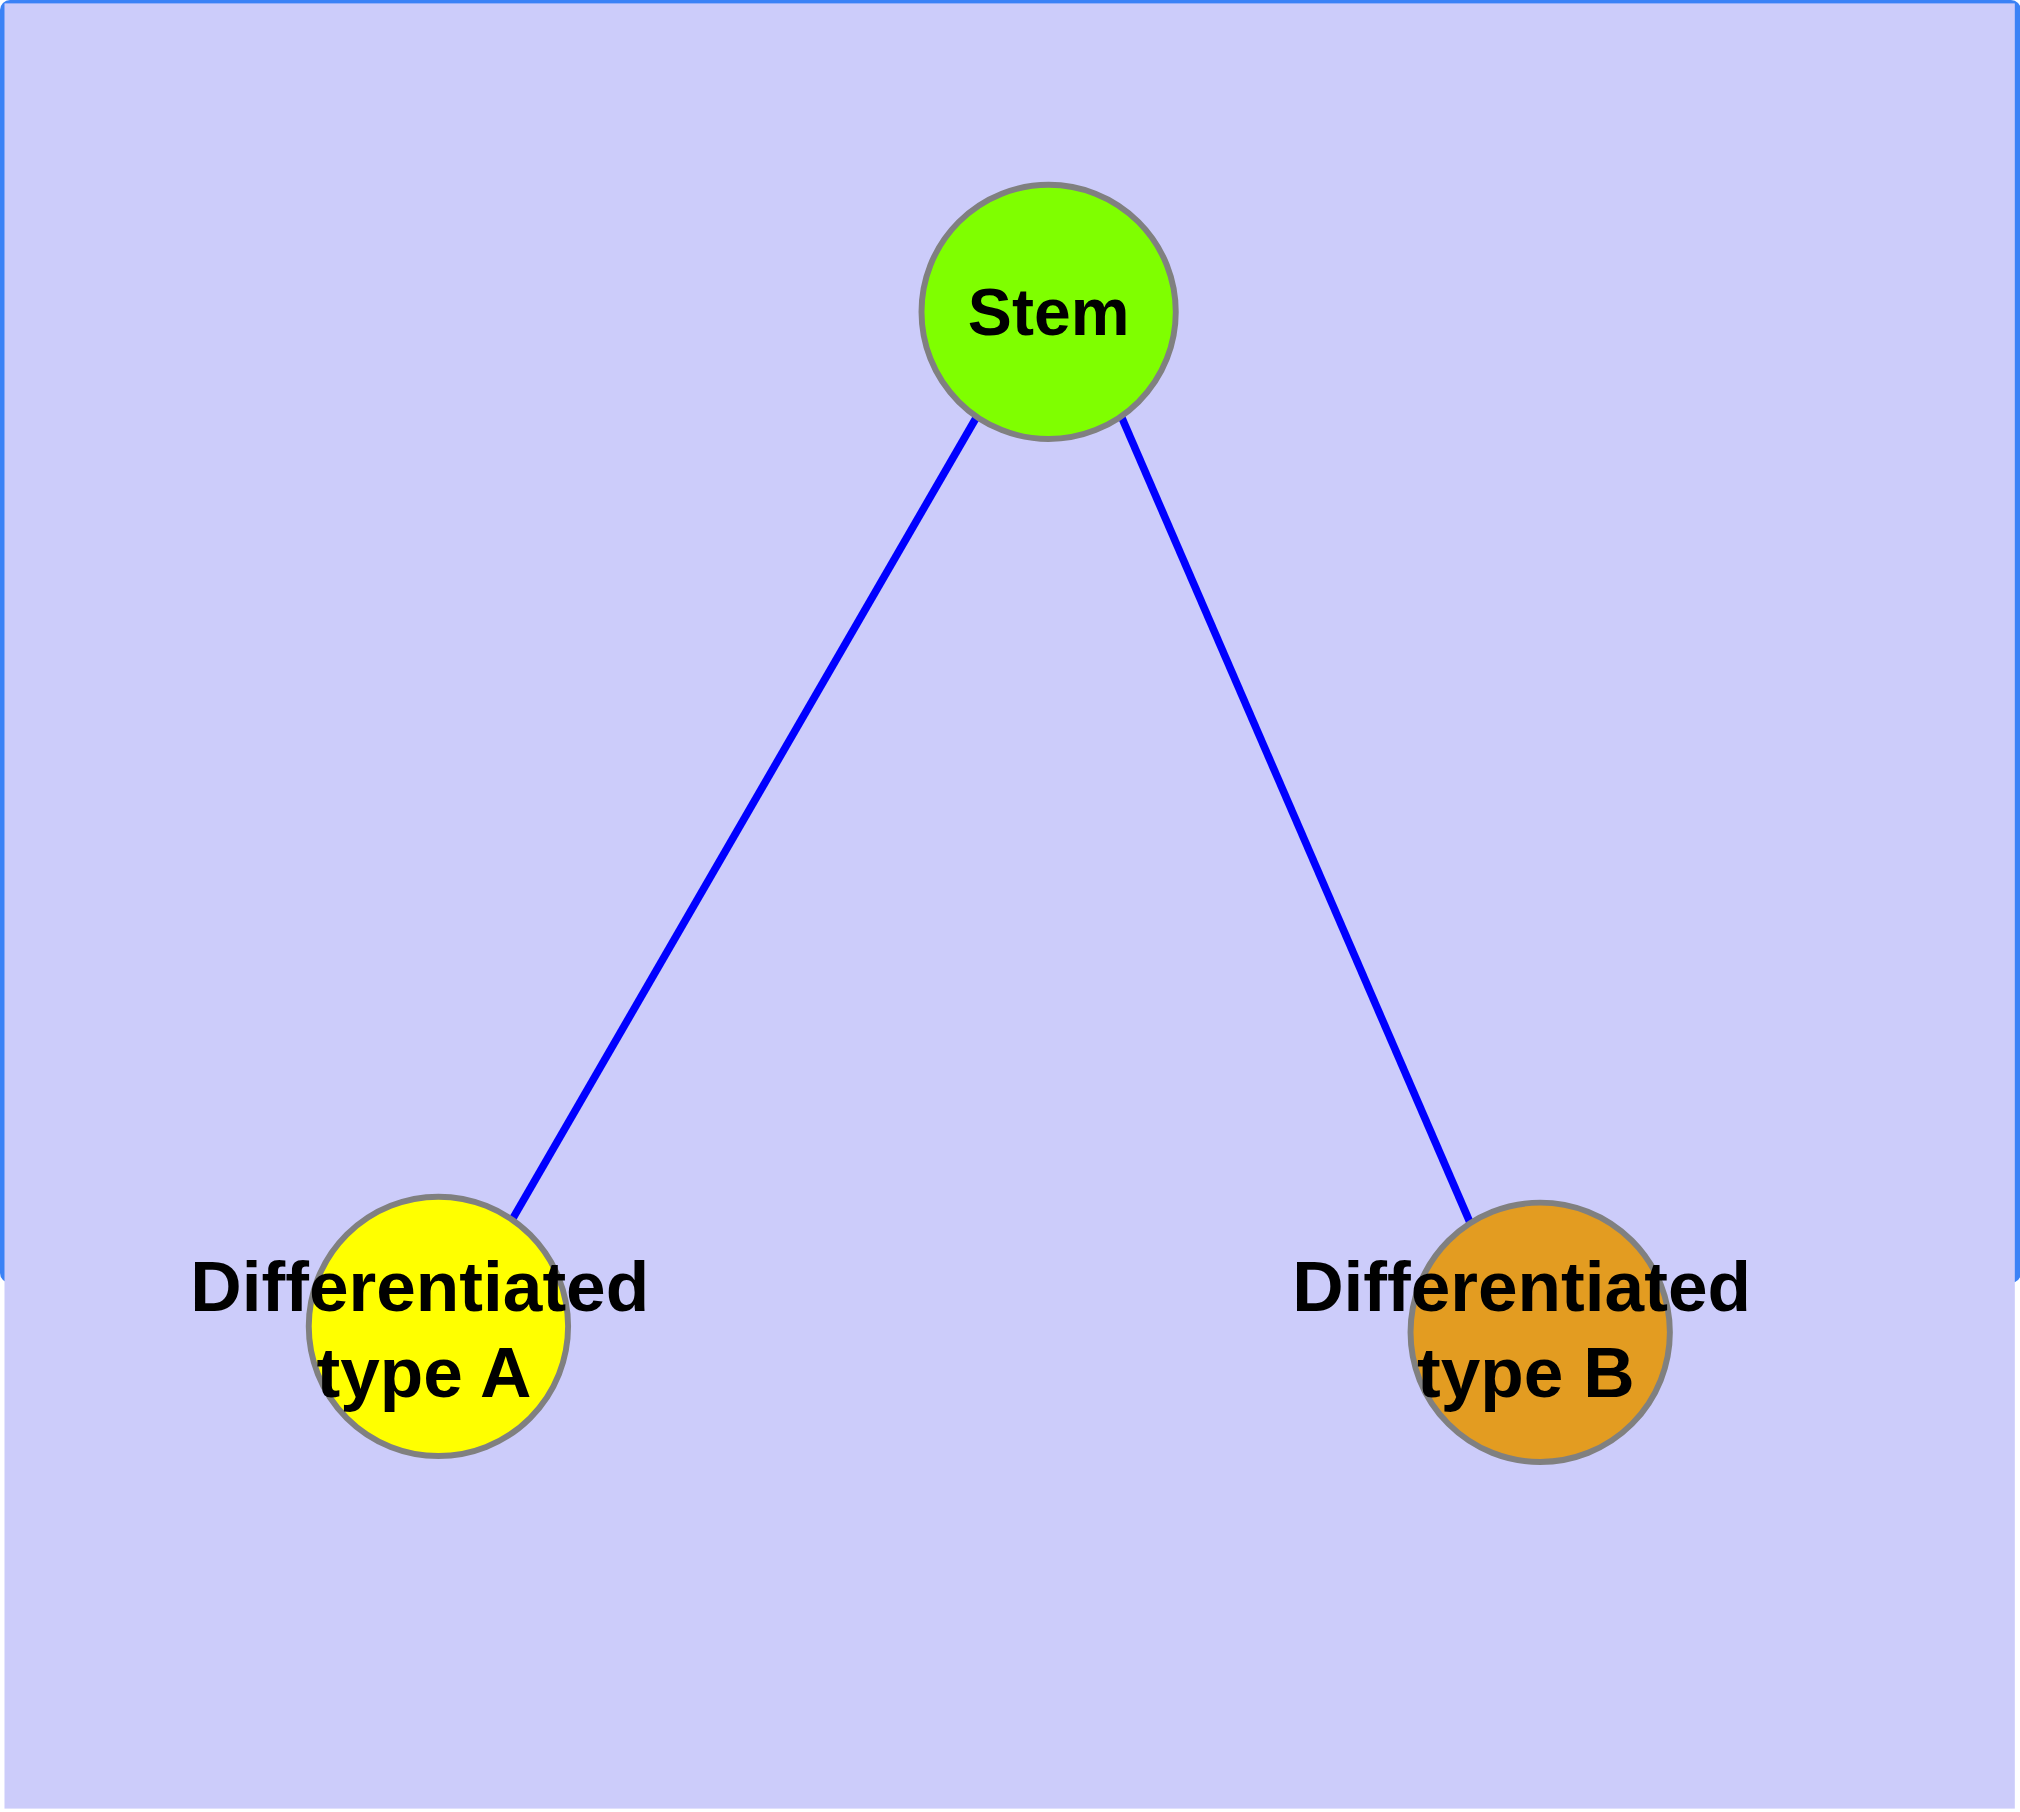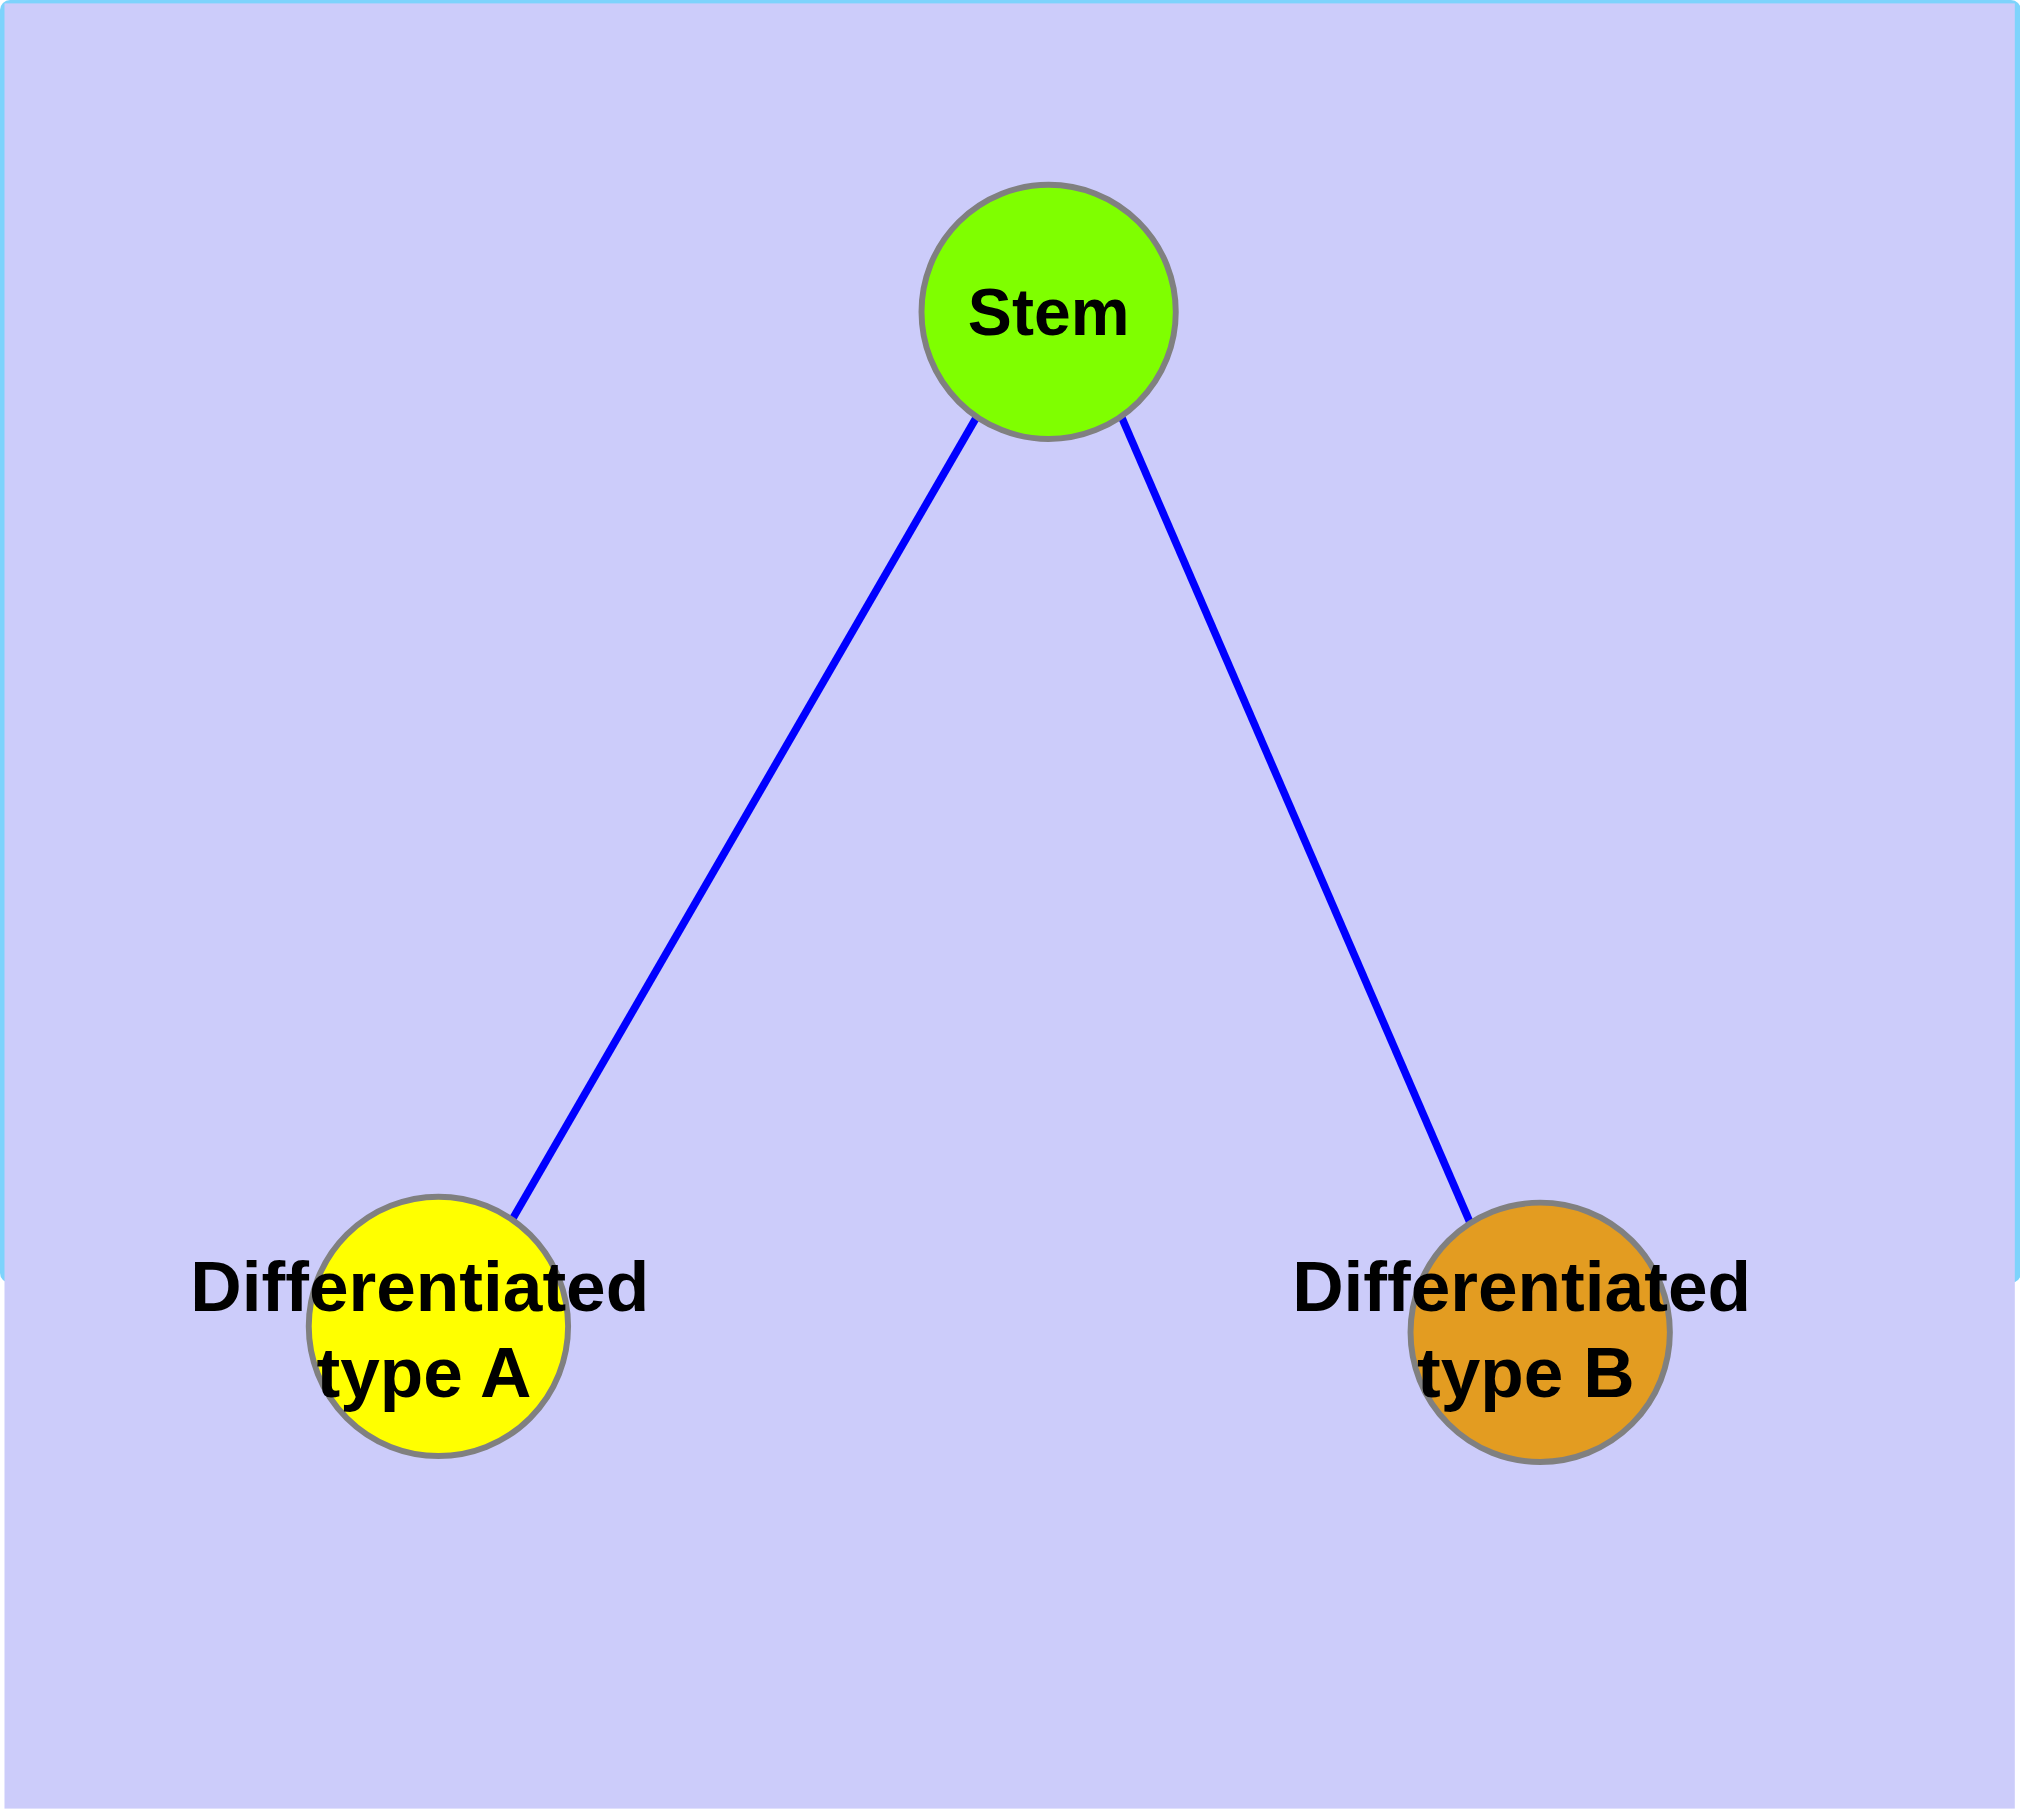--- a/index.html
+++ b/index.html
@@ -11,21 +11,21 @@
   body {
     width: 2021px;
     height: 1812px;
     overflow: hidden;
     font-family: "Liberation Sans", sans-serif;
   }
   #graph-canvas {
     position: relative;
     width: 2021px;
     height: 1283px;
-    background: #7dd3fc;
+    background: #3b82f6;
     border-radius: 10px;
   }
   #graph-svg {
     position: absolute;
     top: 0;
     left: 0;
     display: block;
   }
   .node-circle { stroke-width: 7; }
   .edge-line { stroke-width: 9; stroke-linecap: butt; }

